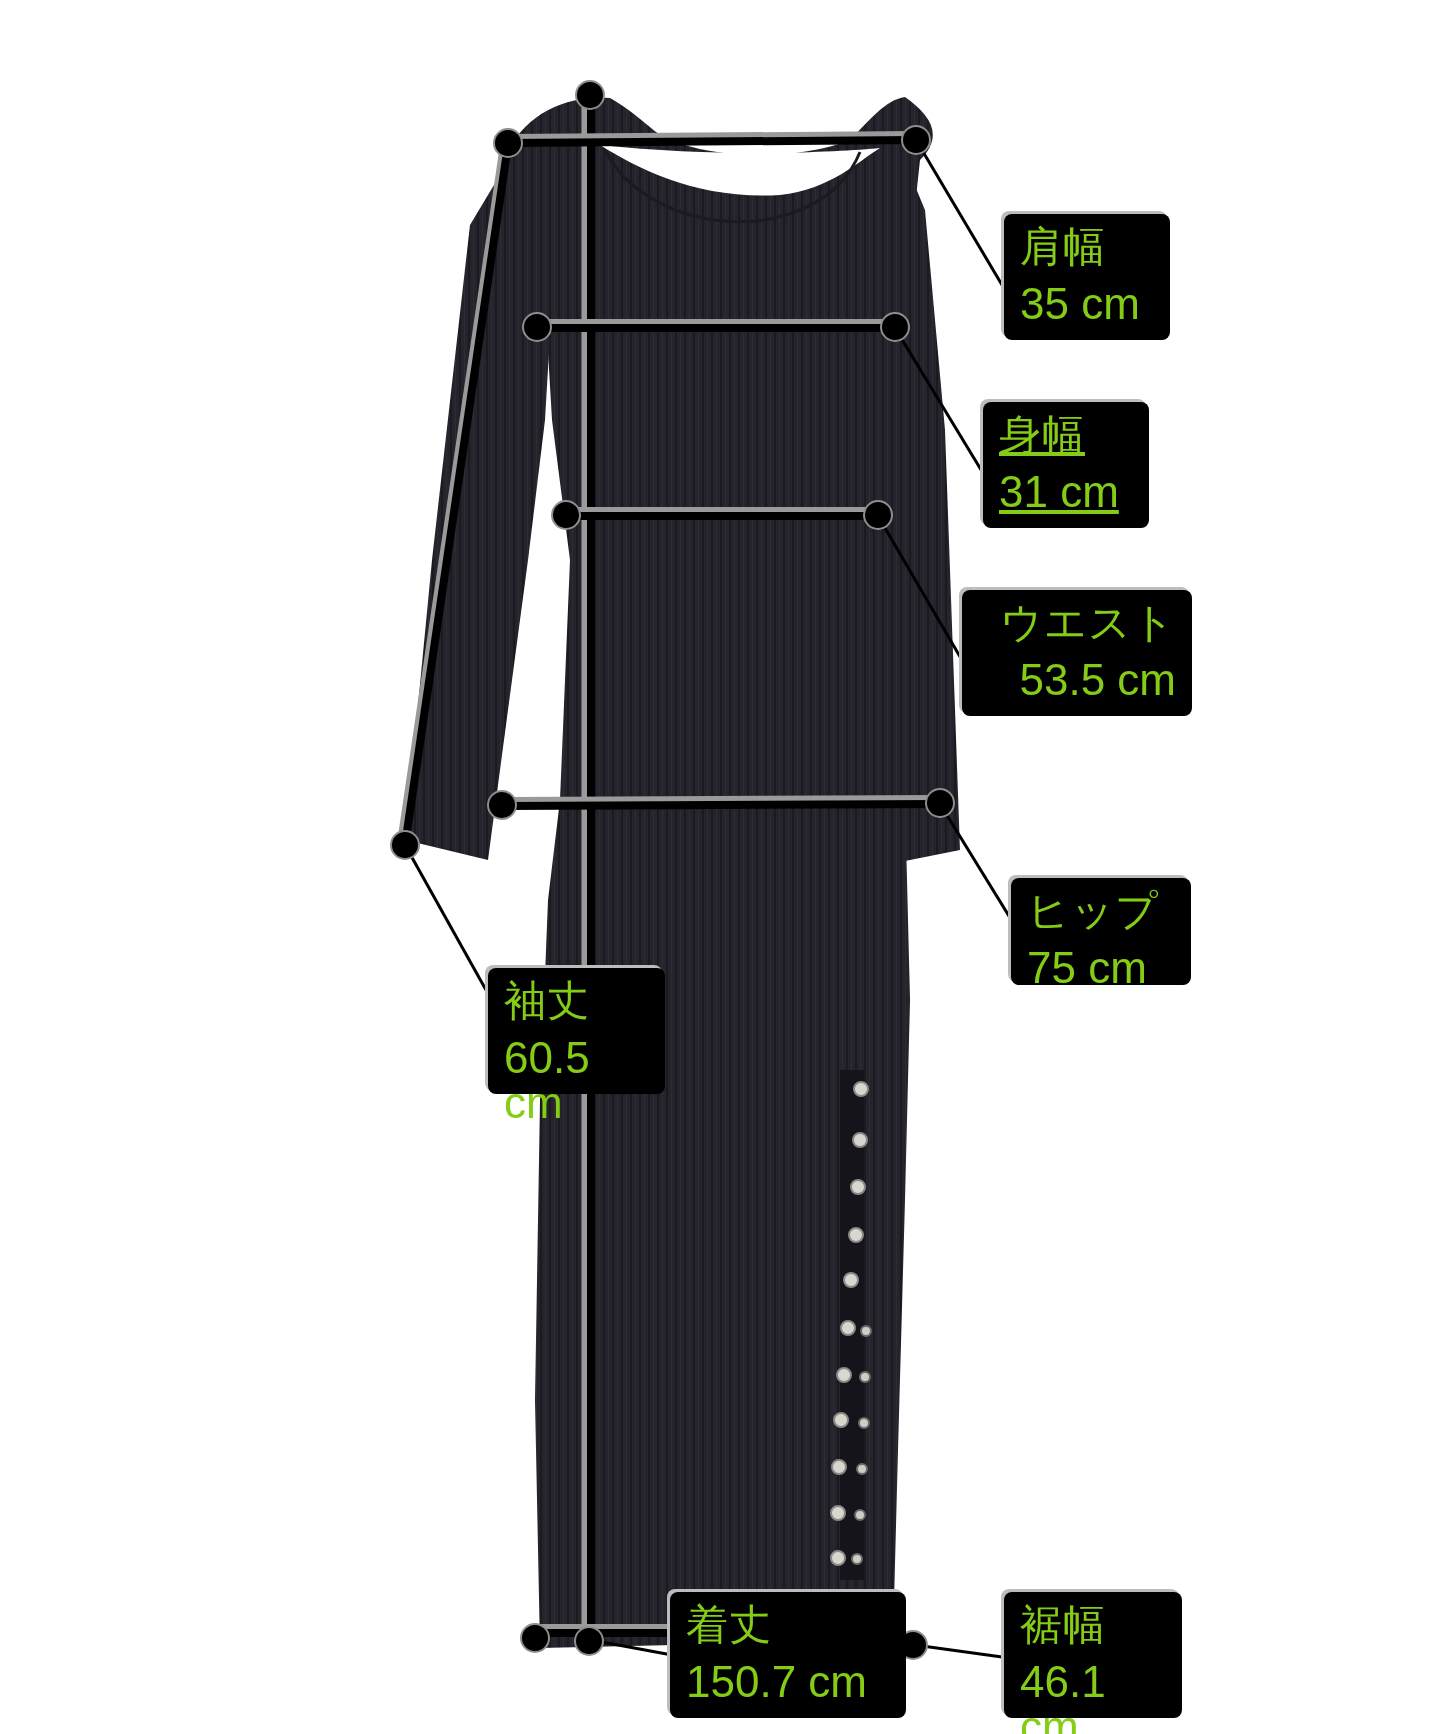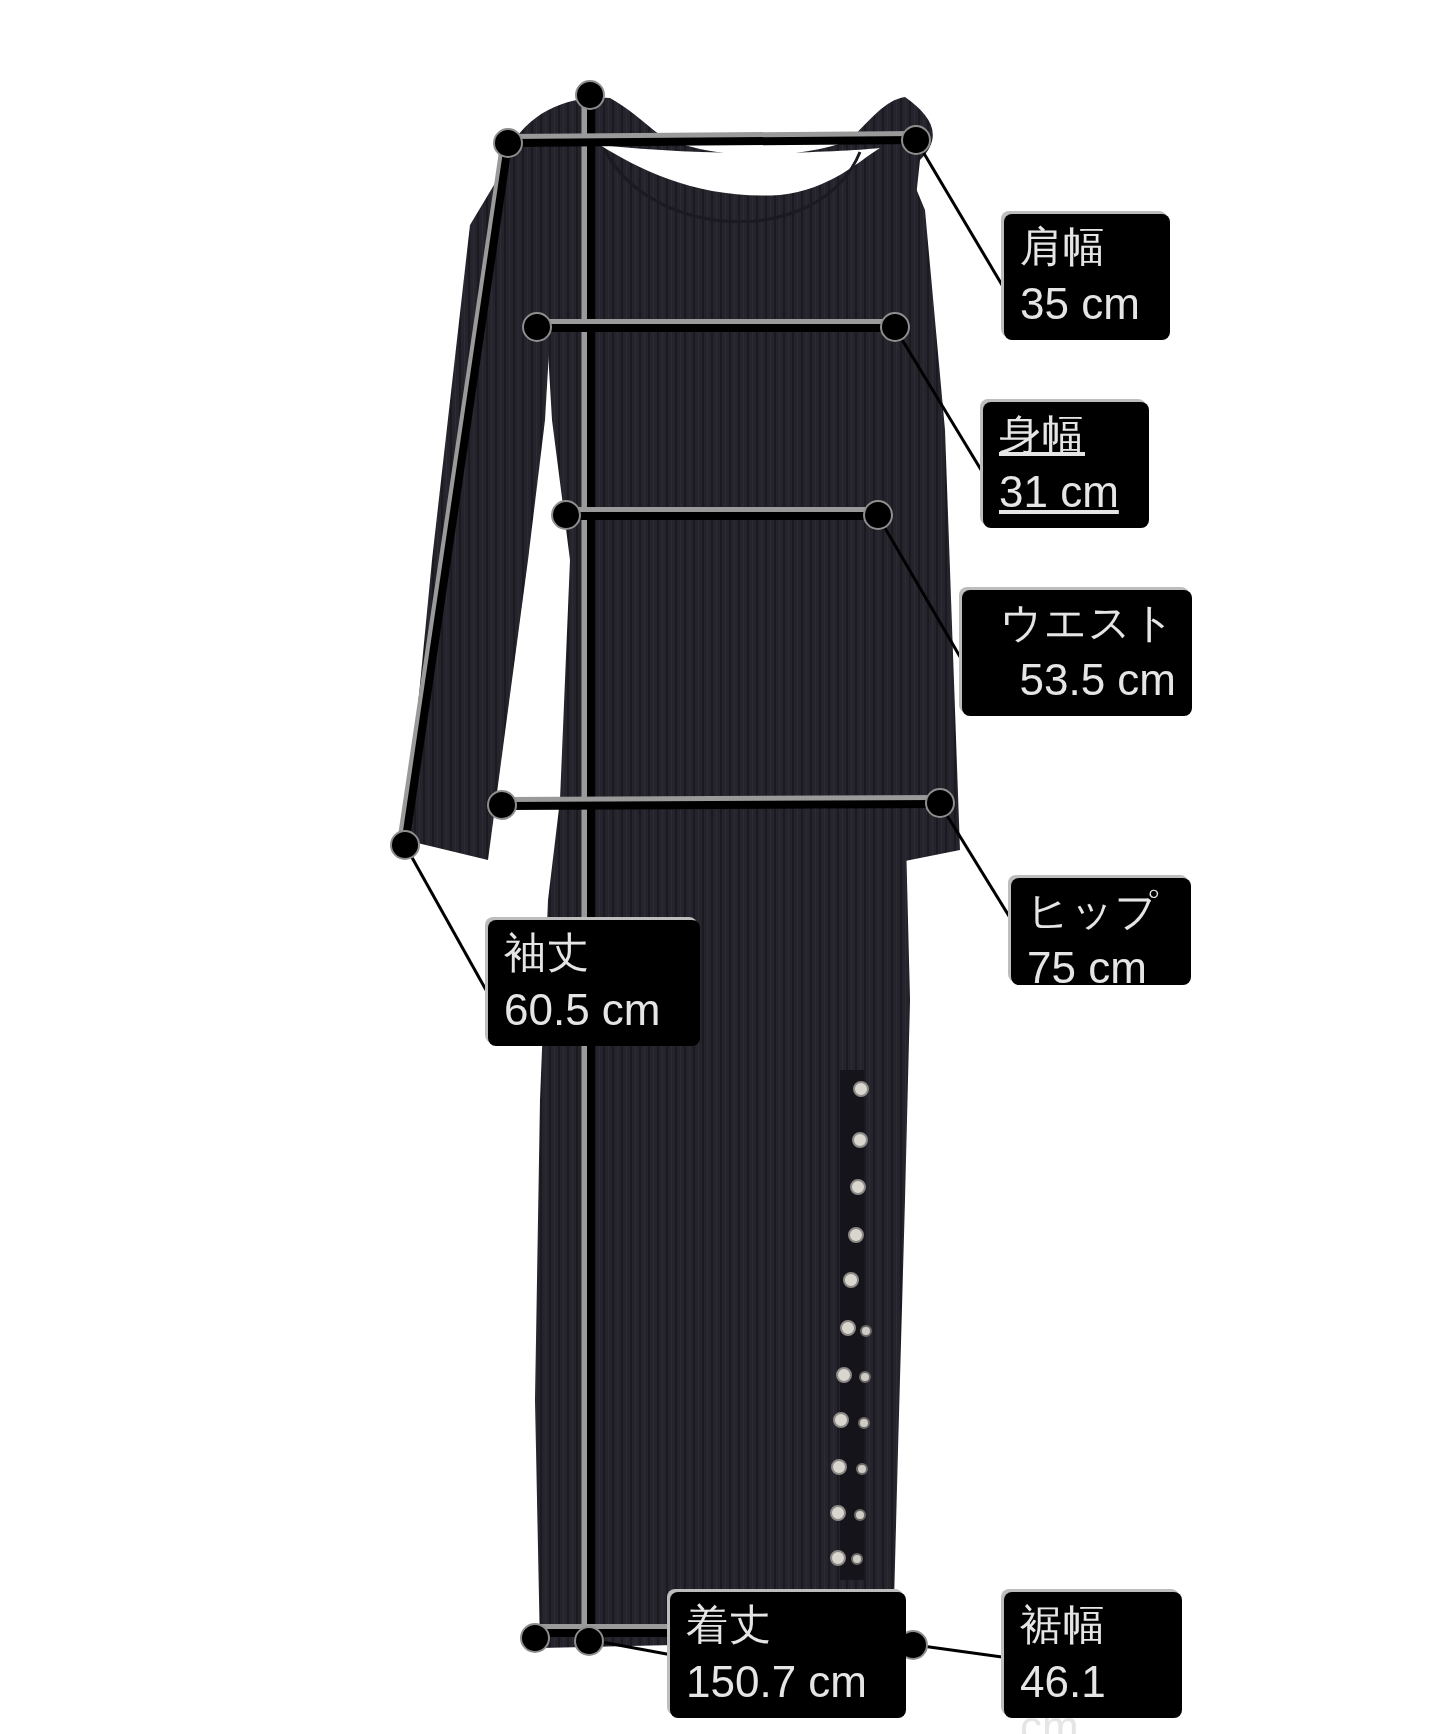--- a/index.html
+++ b/index.html
@@ -1,20 +1,20 @@
 <!DOCTYPE html>
 <html><head>
 <meta charset="utf-8">
 <style>
   html, body { margin: 0; padding: 0; background: #ffffff; }
   body { width: 1445px; height: 1734px; position: relative; overflow: hidden;
          font-family: "DejaVu Sans", "Liberation Sans", sans-serif; }
   #stage { position: absolute; left: 0; top: 0; width: 1445px; height: 1734px; }
   .label {
-    position: absolute; background: #000000; color: #e5e5e5;
+    position: absolute; background: #000000; color: #84cc16;
     border-radius: 8px; box-shadow: -3px -3px 0 #bdbdbd;
     padding: 12px 16px 10px 16px; box-sizing: border-box;
     font-family: "Liberation Sans", "DejaVu Sans", sans-serif;
     line-height: 1.02;
   }
   .label .name { font-size: 42px; font-family: "DejaVu Sans", sans-serif; display: block; letter-spacing: 1px; }
   .label .value { font-size: 44px; display: block; margin-top: 13px; }
 </style>
 </head>
 <body>
@@ -134,21 +134,21 @@
   <div class="label" style="left:962px; top:590px; width:230px; height:126px;text-align:right;">
     <span class="name">ウエスト</span>
     <span class="value">53.5 cm</span>
   </div>
 
   <div class="label" style="left:1011px; top:878px; width:180px; height:107px;">
     <span class="name">ヒップ</span>
     <span class="value">75 cm</span>
   </div>
 
-  <div class="label" style="left:488px; top:920px; width:212px; height:126px;">
+  <div class="label" style="left:488px; top:968px; width:177px; height:126px;">
     <span class="name">袖丈</span>
     <span class="value">60.5 cm</span>
   </div>
 
   <div class="label" style="left:670px; top:1592px; width:236px; height:126px;">
     <span class="name">着丈</span>
     <span class="value">150.7 cm</span>
   </div>
 
   <div class="label" style="left:1004px; top:1592px; width:178px; height:126px;">

